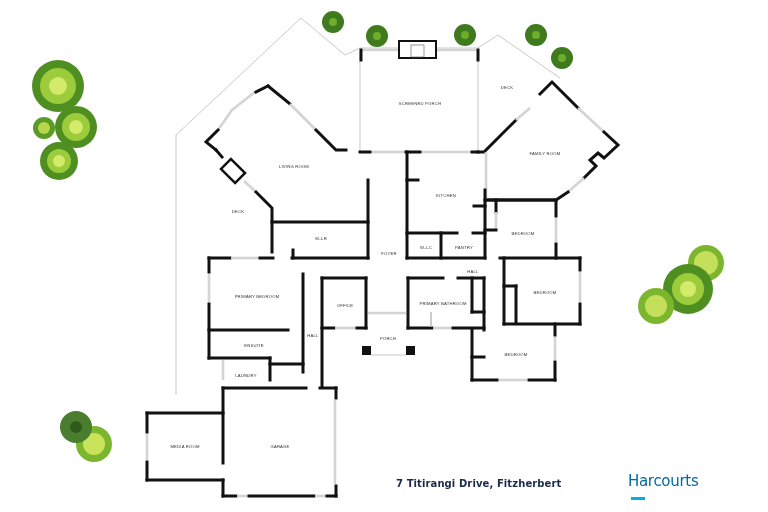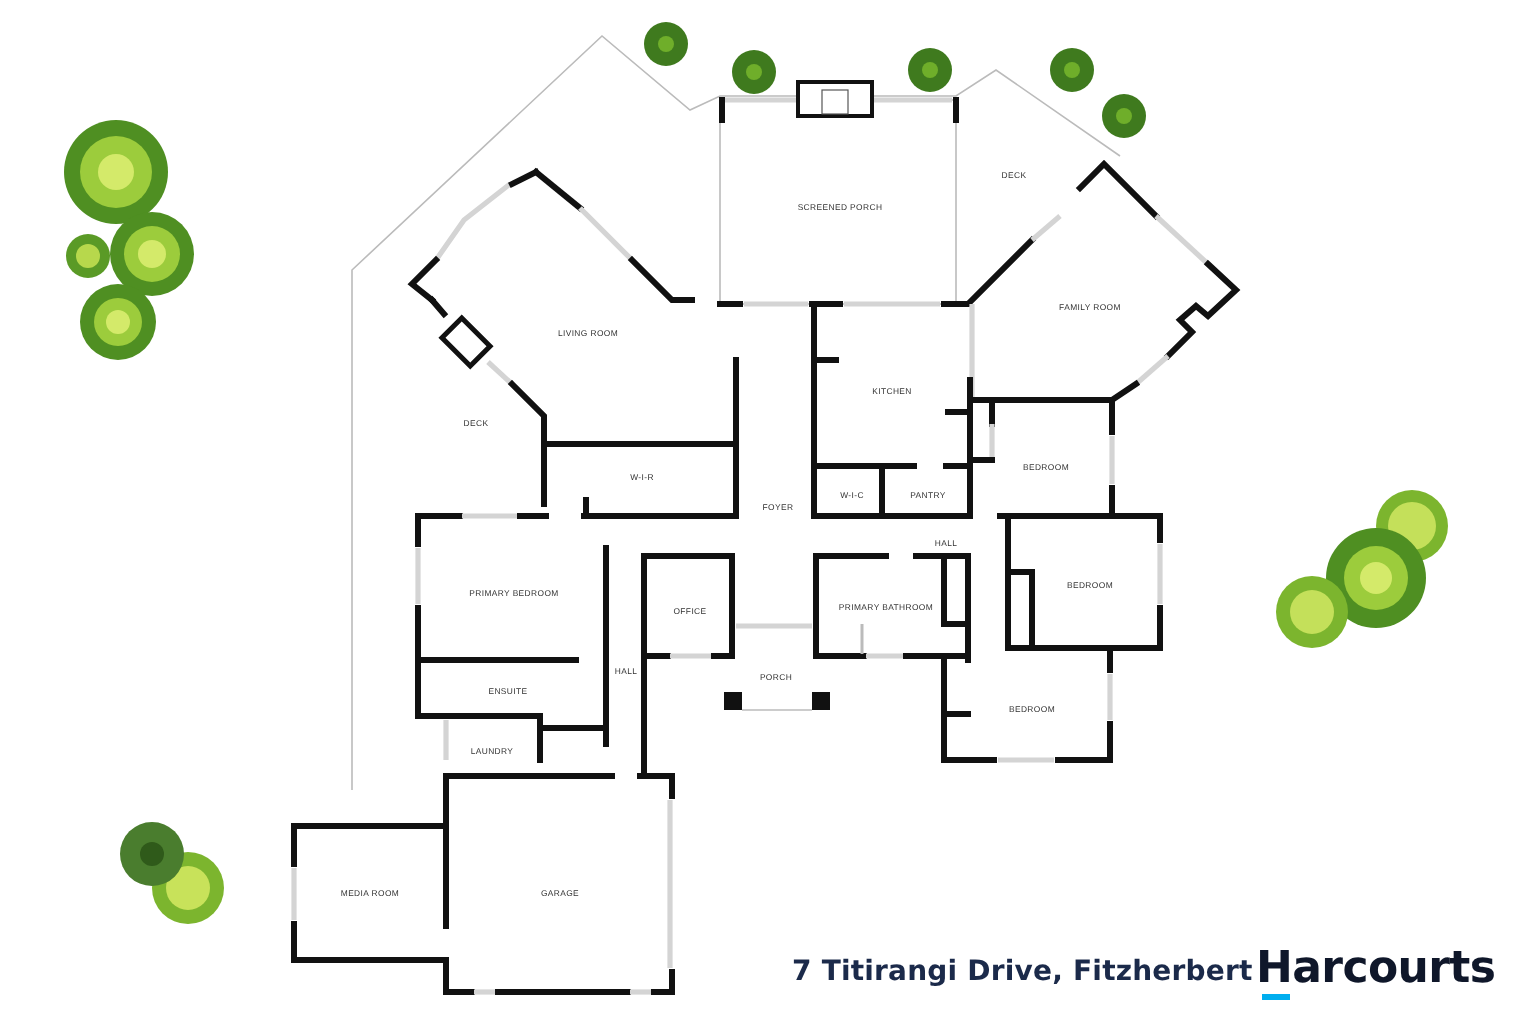--- a/index.html
+++ b/index.html
@@ -3,22 +3,22 @@
 <meta charset="utf-8">
 <style>
   html, body { margin:0; padding:0; background:#ffffff; }
   body { width:768px; height:512px; position:relative; overflow:hidden; font-family:"Liberation Sans", sans-serif; }
   #plan { position:absolute; left:0; top:0; width:768px; height:512px; }
   .room-label { font-family:"Liberation Sans", sans-serif; font-size:4.2px; fill:#333; text-anchor:middle; letter-spacing:0.2px; }
   .wall { stroke:#111; stroke-width:3; fill:none; stroke-linecap:square; }
   .thin { stroke:#bbb; stroke-width:0.8; fill:none; }
   .win { stroke:#d4d4d4; stroke-width:2.6; fill:none; }
   .footer { position:absolute; left:396px; top:478px; display:flex; align-items:center; }
-  .address { font-family:"DejaVu Sans", sans-serif; font-weight:bold; font-size:14px; color:#1b2a4a; letter-spacing:0.1px; }
-  .brand { position:absolute; left:628px; top:472px; font-family:"DejaVu Sans", sans-serif; font-weight:bold; font-size:22px; color:#0f172a; letter-spacing:-0.3px; }
+  .address { font-family:"DejaVu Sans", sans-serif; font-weight:bold; font-size:10px; color:#1b2a4a; letter-spacing:0.1px; }
+  .brand { position:absolute; left:628px; top:472px; font-family:"DejaVu Sans", sans-serif; font-weight:normal; font-size:15px; color:#0369a1; letter-spacing:-0.3px; }
   .brand-underline { position:absolute; left:631px; top:497px; width:14px; height:3px; background:#00aeef; }
 </style>
 </head>
 <body>
 
 <svg id="plan" viewBox="0 0 768 512" xmlns="http://www.w3.org/2000/svg">
 
   <g>
     <polyline class="thin" points="176,395 176,135 301,18 345,55 360,48 478,48 498,35 560,78"></polyline>
   </g>

